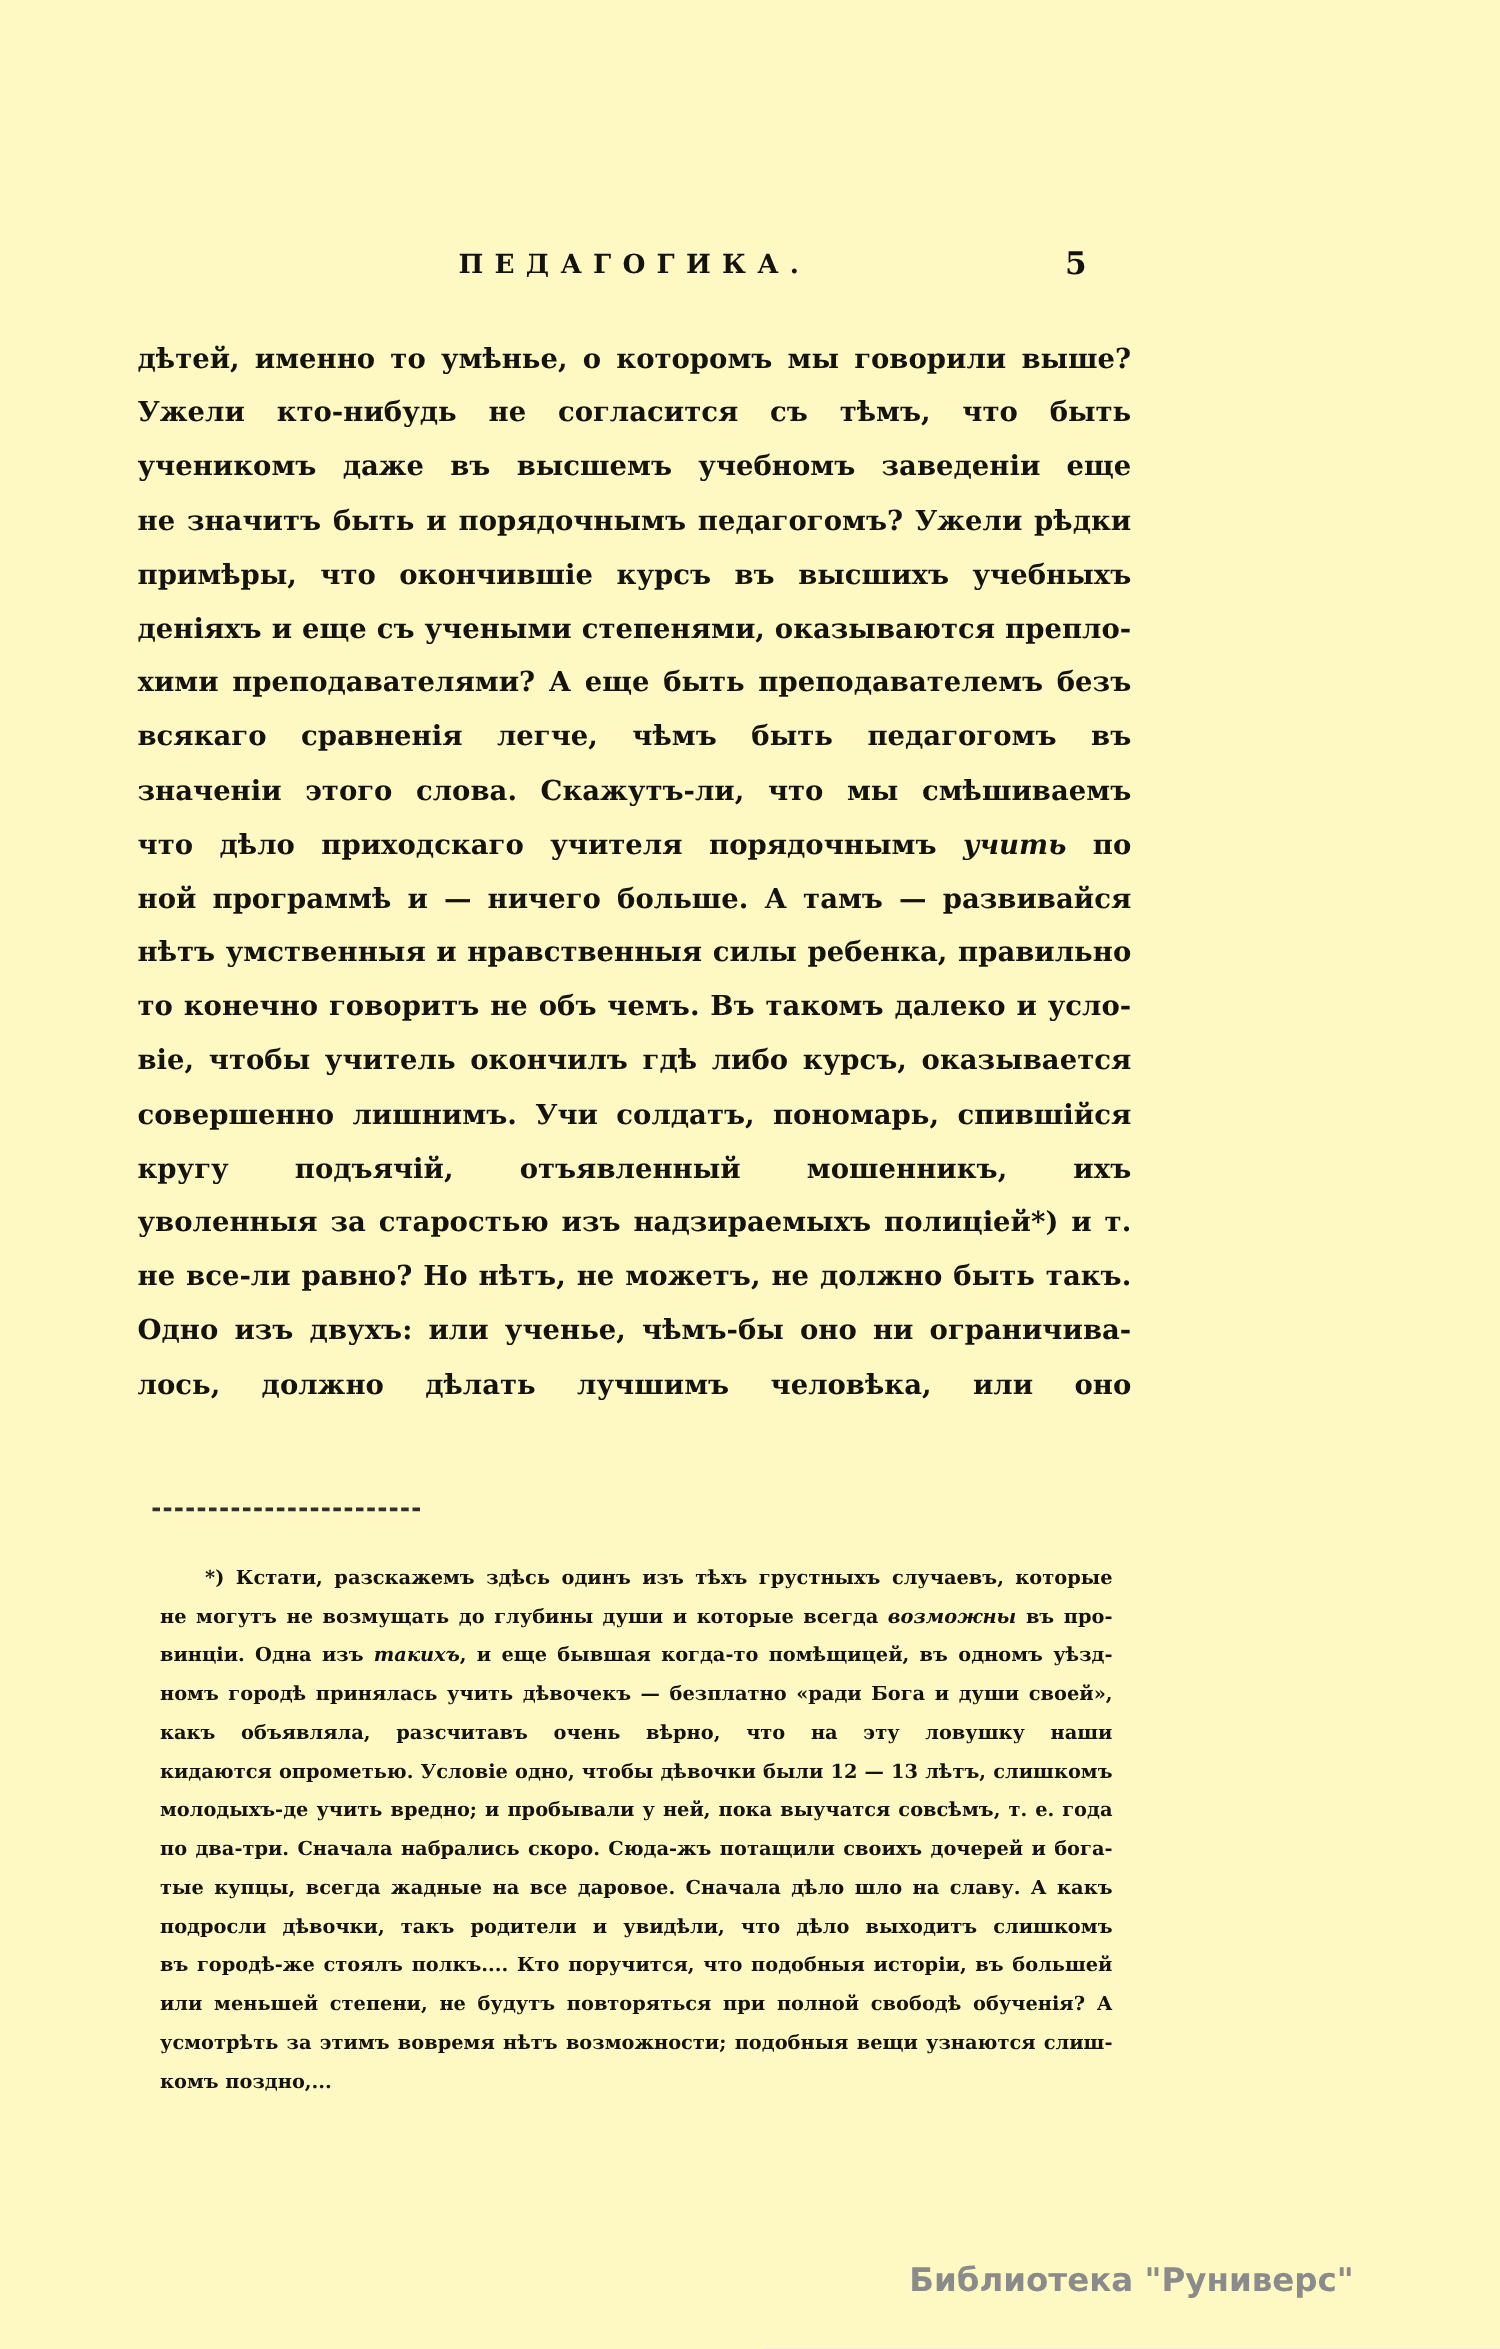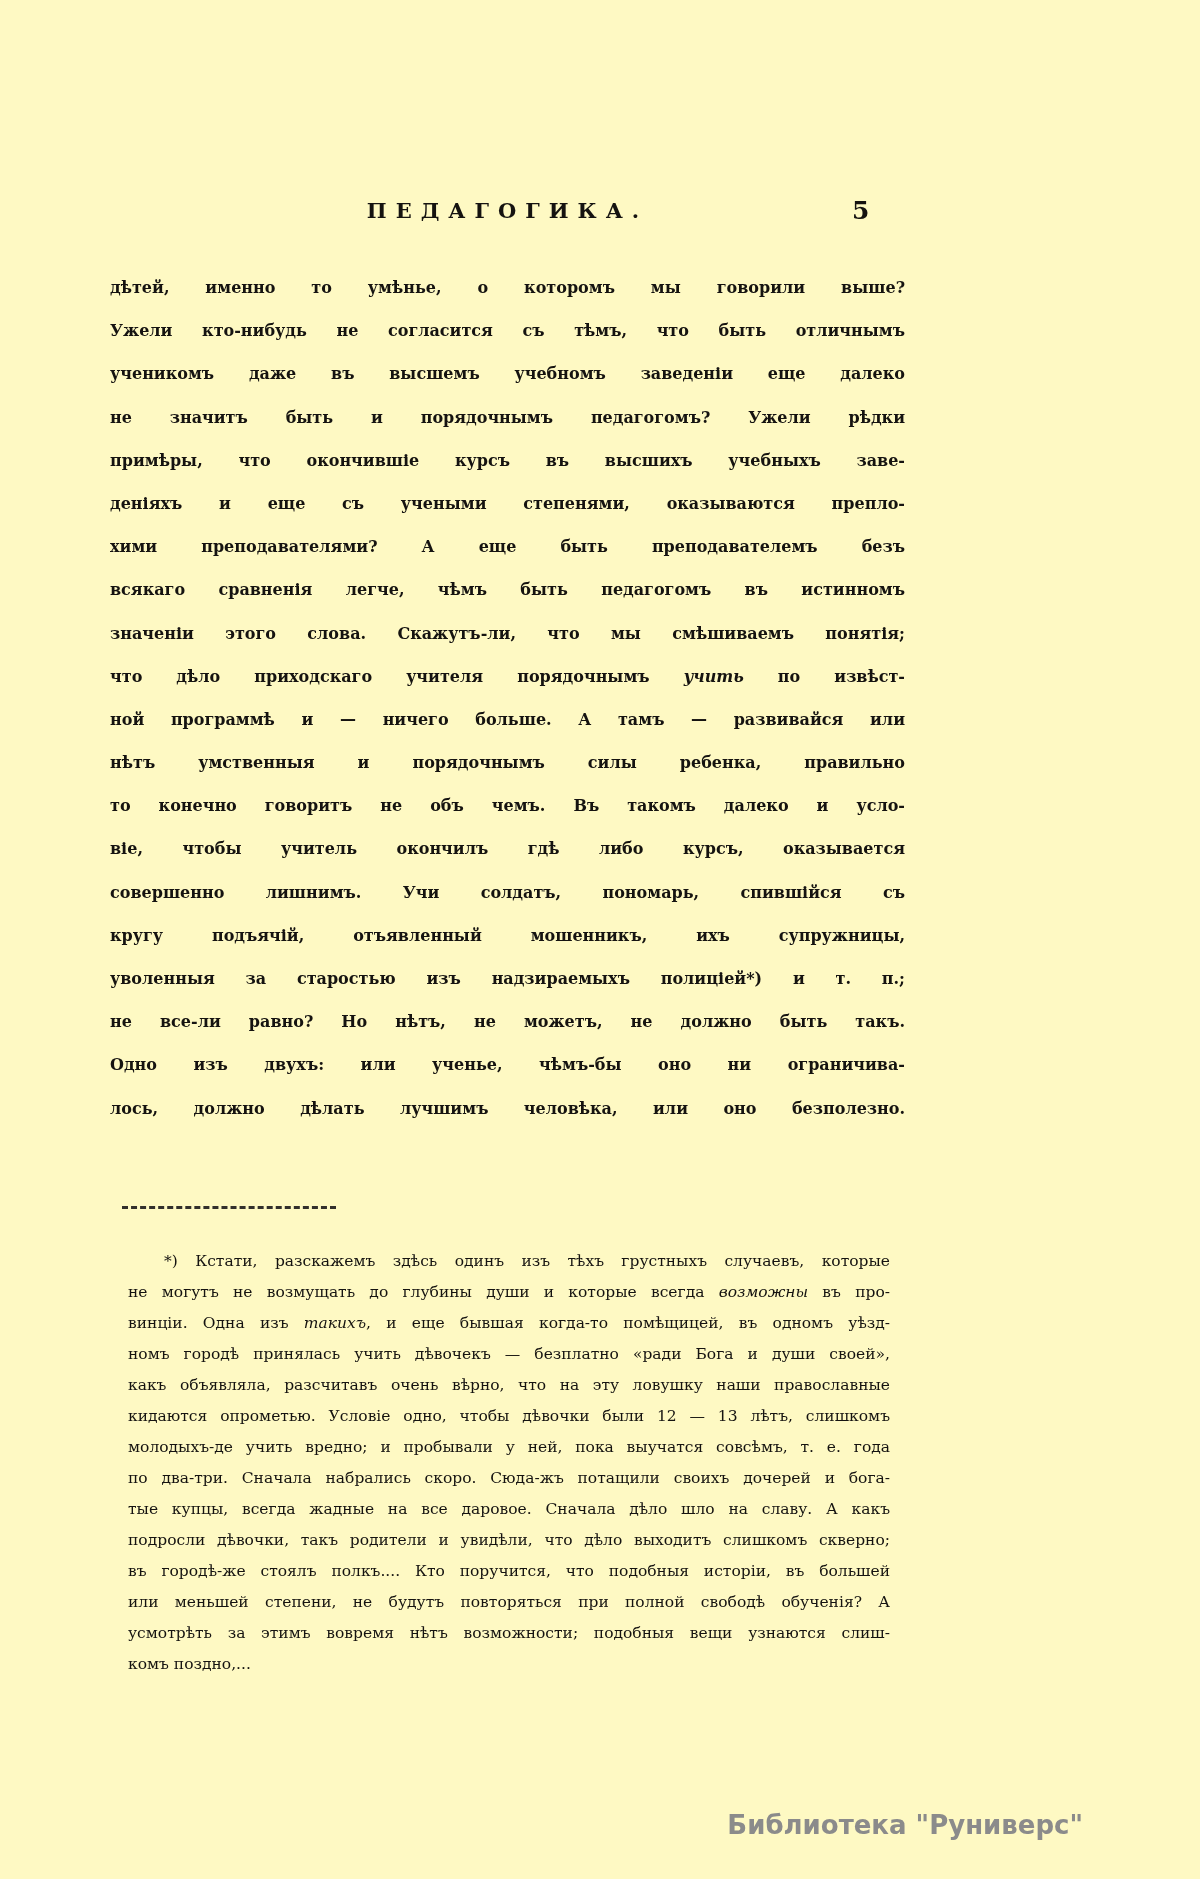--- a/index.html
+++ b/index.html
@@ -31,21 +31,21 @@
     font-size: 25px;
     font-weight: bold;
   }
   .body-text {
     position: absolute;
     top: 266px;
     left: 110px;
     width: 795px;
   }
   .body-text .tline {
-    font-size: 16px;
+    font-size: 22px;
     font-weight: bold;
     line-height: 43.2px;
     height: 43.2px;
     text-align: justify;
     text-align-last: justify;
     overflow: hidden;
     white-space: normal;
   }
   .footnote-rule {
     position: absolute;
@@ -56,21 +56,21 @@
     border-top: 3px dashed #32302c;
   }
   .footnote {
     position: absolute;
     top: 1246px;
     left: 128px;
     width: 762px;
   }
   .footnote .tline {
     font-size: 15.5px;
-    font-weight: normal;
+    font-weight: bold;
     line-height: 31px;
     height: 31px;
     text-align: justify;
     text-align-last: justify;
     overflow: hidden;
   }
   .footnote .tline:first-child { text-indent: 36px; }
   .footnote .tline:last-child { text-align-last: left; }
   .it { font-style: italic; }
   .watermark {
@@ -97,21 +97,21 @@
       <div class="tline"><span>Ужели кто-нибудь не согласится съ тѣмъ, что быть отличнымъ</span></div>
       <div class="tline"><span>ученикомъ даже въ высшемъ учебномъ заведеніи еще далеко</span></div>
       <div class="tline"><span>не значитъ быть и порядочнымъ педагогомъ? Ужели рѣдки</span></div>
       <div class="tline"><span>примѣры, что окончившіе курсъ въ высшихъ учебныхъ заве-</span></div>
       <div class="tline"><span>деніяхъ и еще съ учеными степенями, оказываются препло-</span></div>
       <div class="tline"><span>хими преподавателями? А еще быть преподавателемъ безъ</span></div>
       <div class="tline"><span>всякаго сравненія легче, чѣмъ быть педагогомъ въ истинномъ</span></div>
       <div class="tline"><span>значеніи этого слова. Скажутъ-ли, что мы смѣшиваемъ понятія;</span></div>
       <div class="tline"><span>что дѣло приходскаго учителя порядочнымъ </span><span class="it">учить</span><span> по извѣст-</span></div>
       <div class="tline"><span>ной программѣ и — ничего больше. А тамъ — развивайся или</span></div>
-      <div class="tline"><span>нѣтъ умственныя и порядочнымъ силы ребенка, правильно</span></div>
+      <div class="tline"><span>нѣтъ умственныя и нравственныя силы ребенка, правильно</span></div>
       <div class="tline"><span>то конечно говоритъ не объ чемъ. Въ такомъ далеко и усло-</span></div>
       <div class="tline"><span>віе, чтобы учитель окончилъ гдѣ либо курсъ, оказывается</span></div>
       <div class="tline"><span>совершенно лишнимъ. Учи солдатъ, пономарь, спившійся съ</span></div>
       <div class="tline"><span>кругу подъячій, отъявленный мошенникъ, ихъ супружницы,</span></div>
       <div class="tline"><span>уволенныя за старостью изъ надзираемыхъ полиціей*) и т. п.;</span></div>
       <div class="tline"><span>не все-ли равно? Но нѣтъ, не можетъ, не должно быть такъ.</span></div>
       <div class="tline"><span>Одно изъ двухъ: или ученье, чѣмъ-бы оно ни ограничива-</span></div>
       <div class="tline"><span>лось, должно дѣлать лучшимъ человѣка, или оно безполезно.</span></div>
     </div>
 

